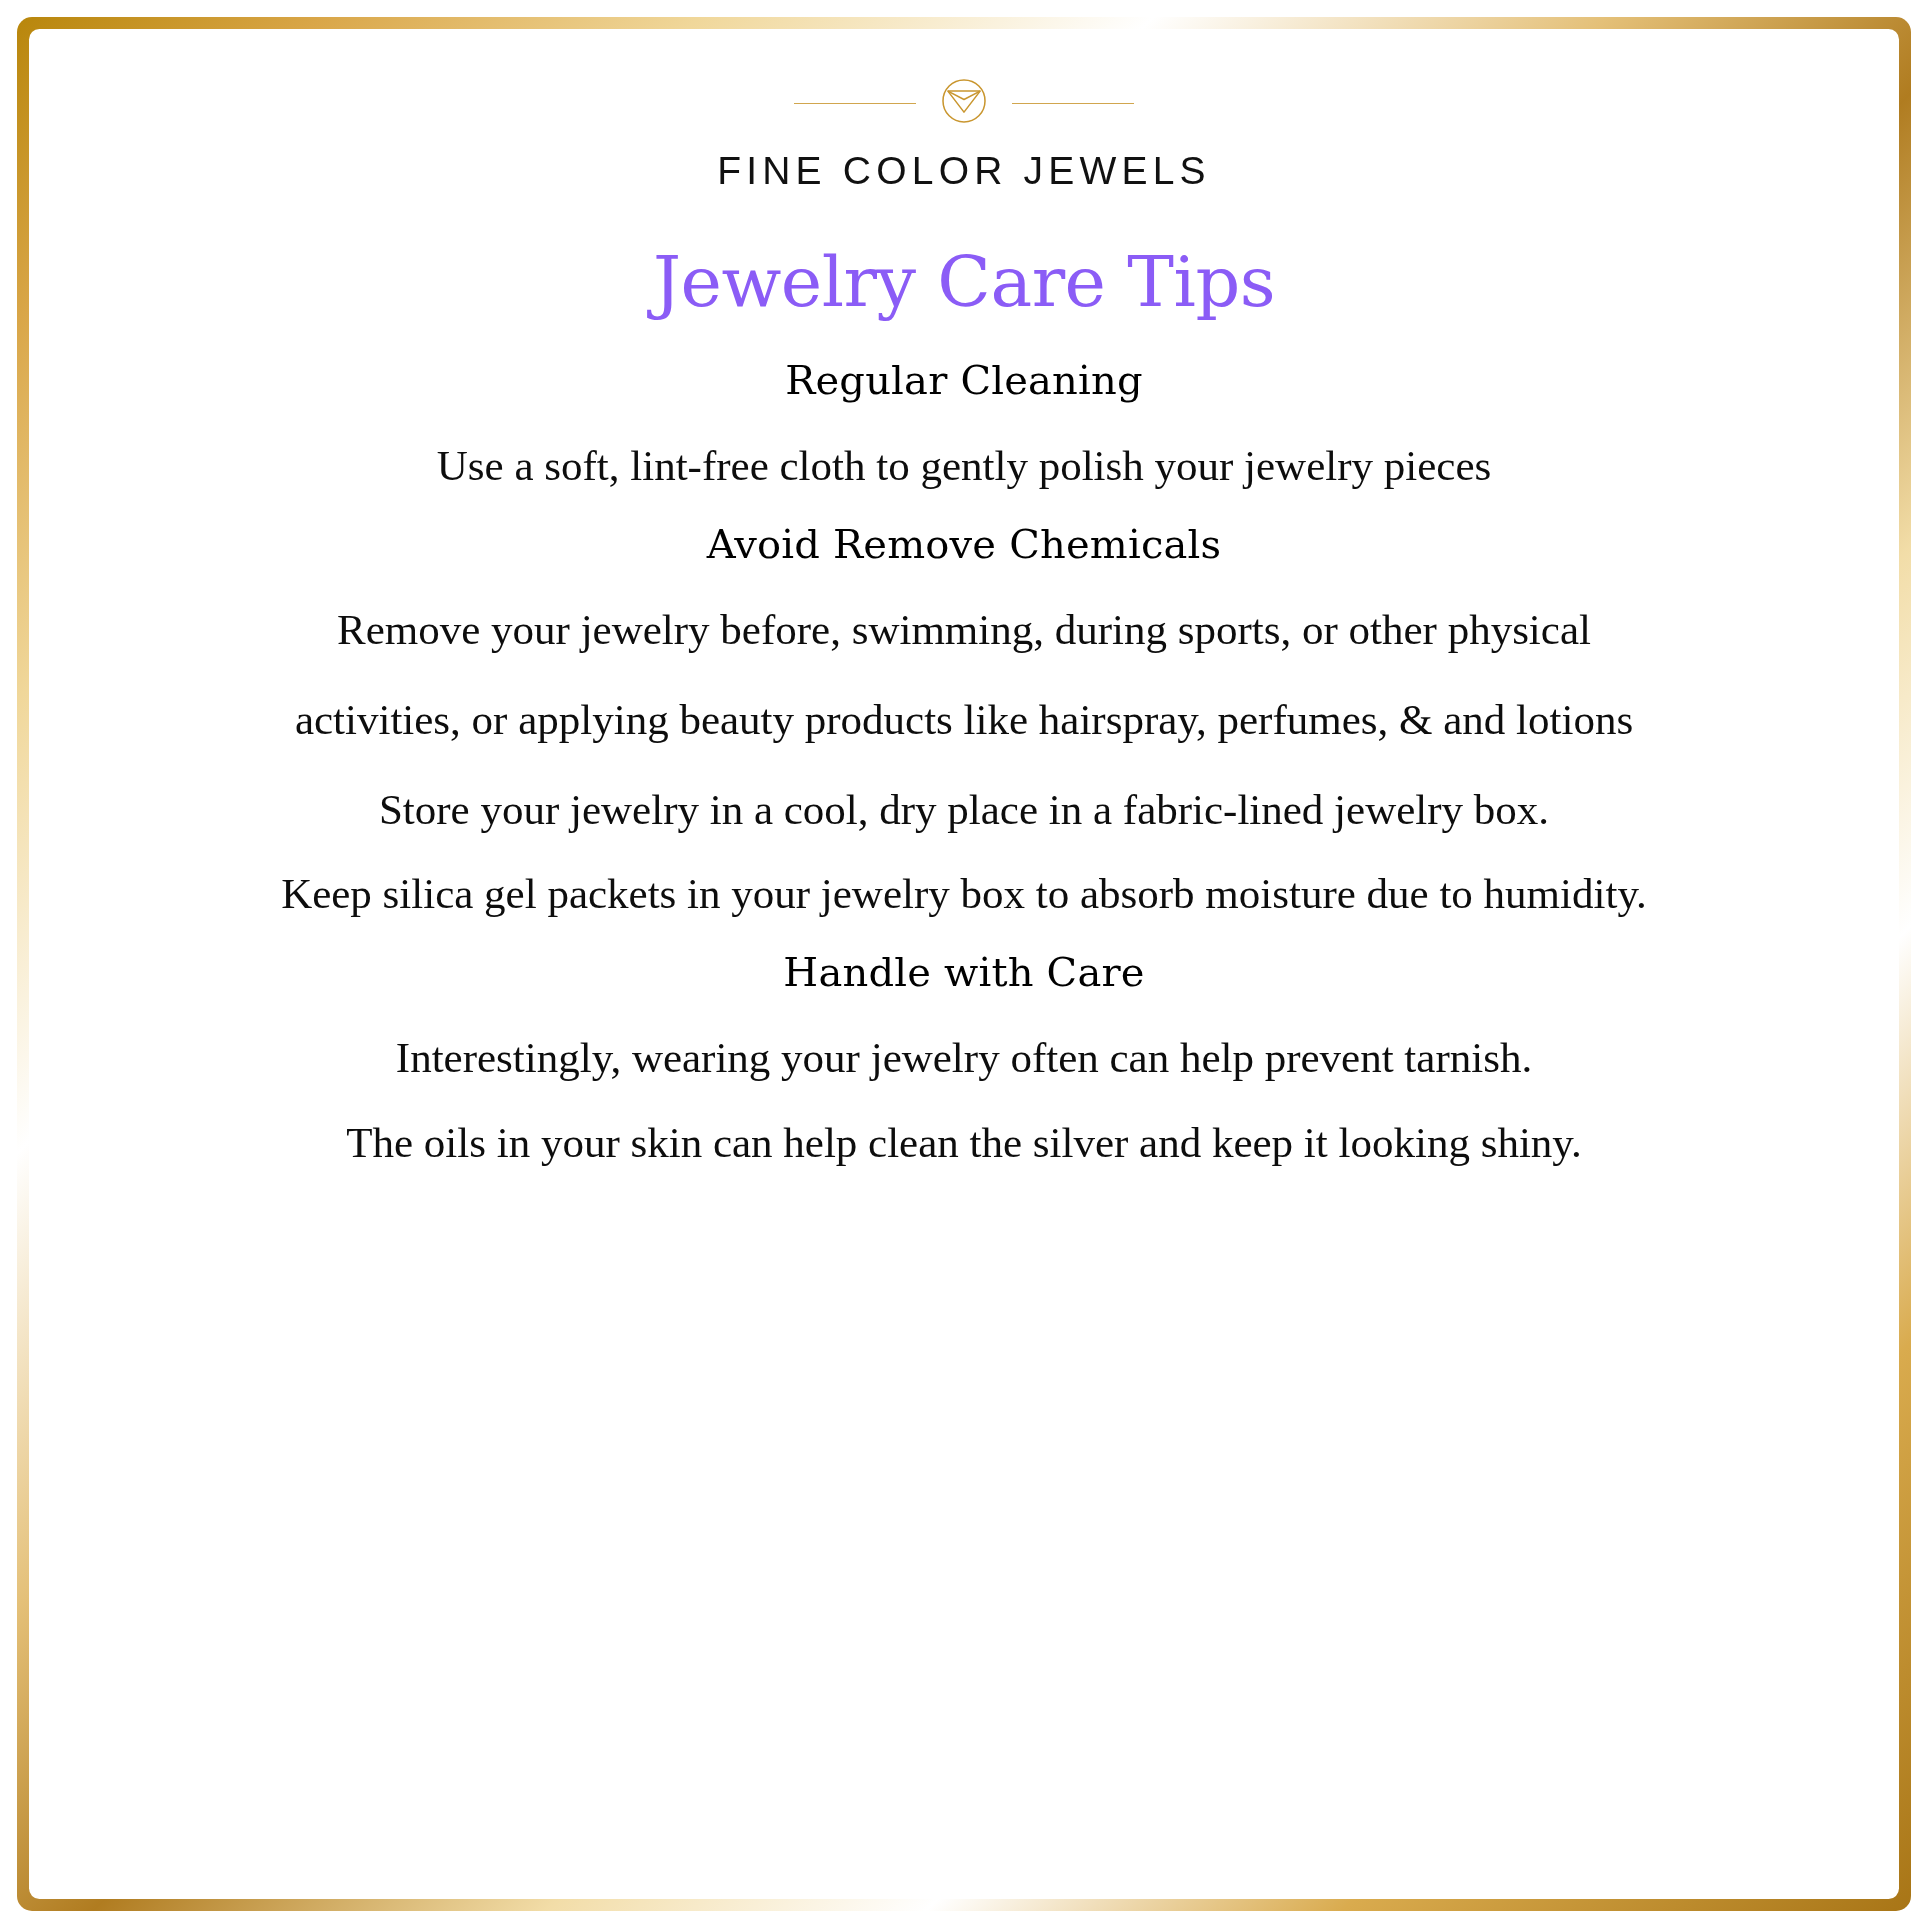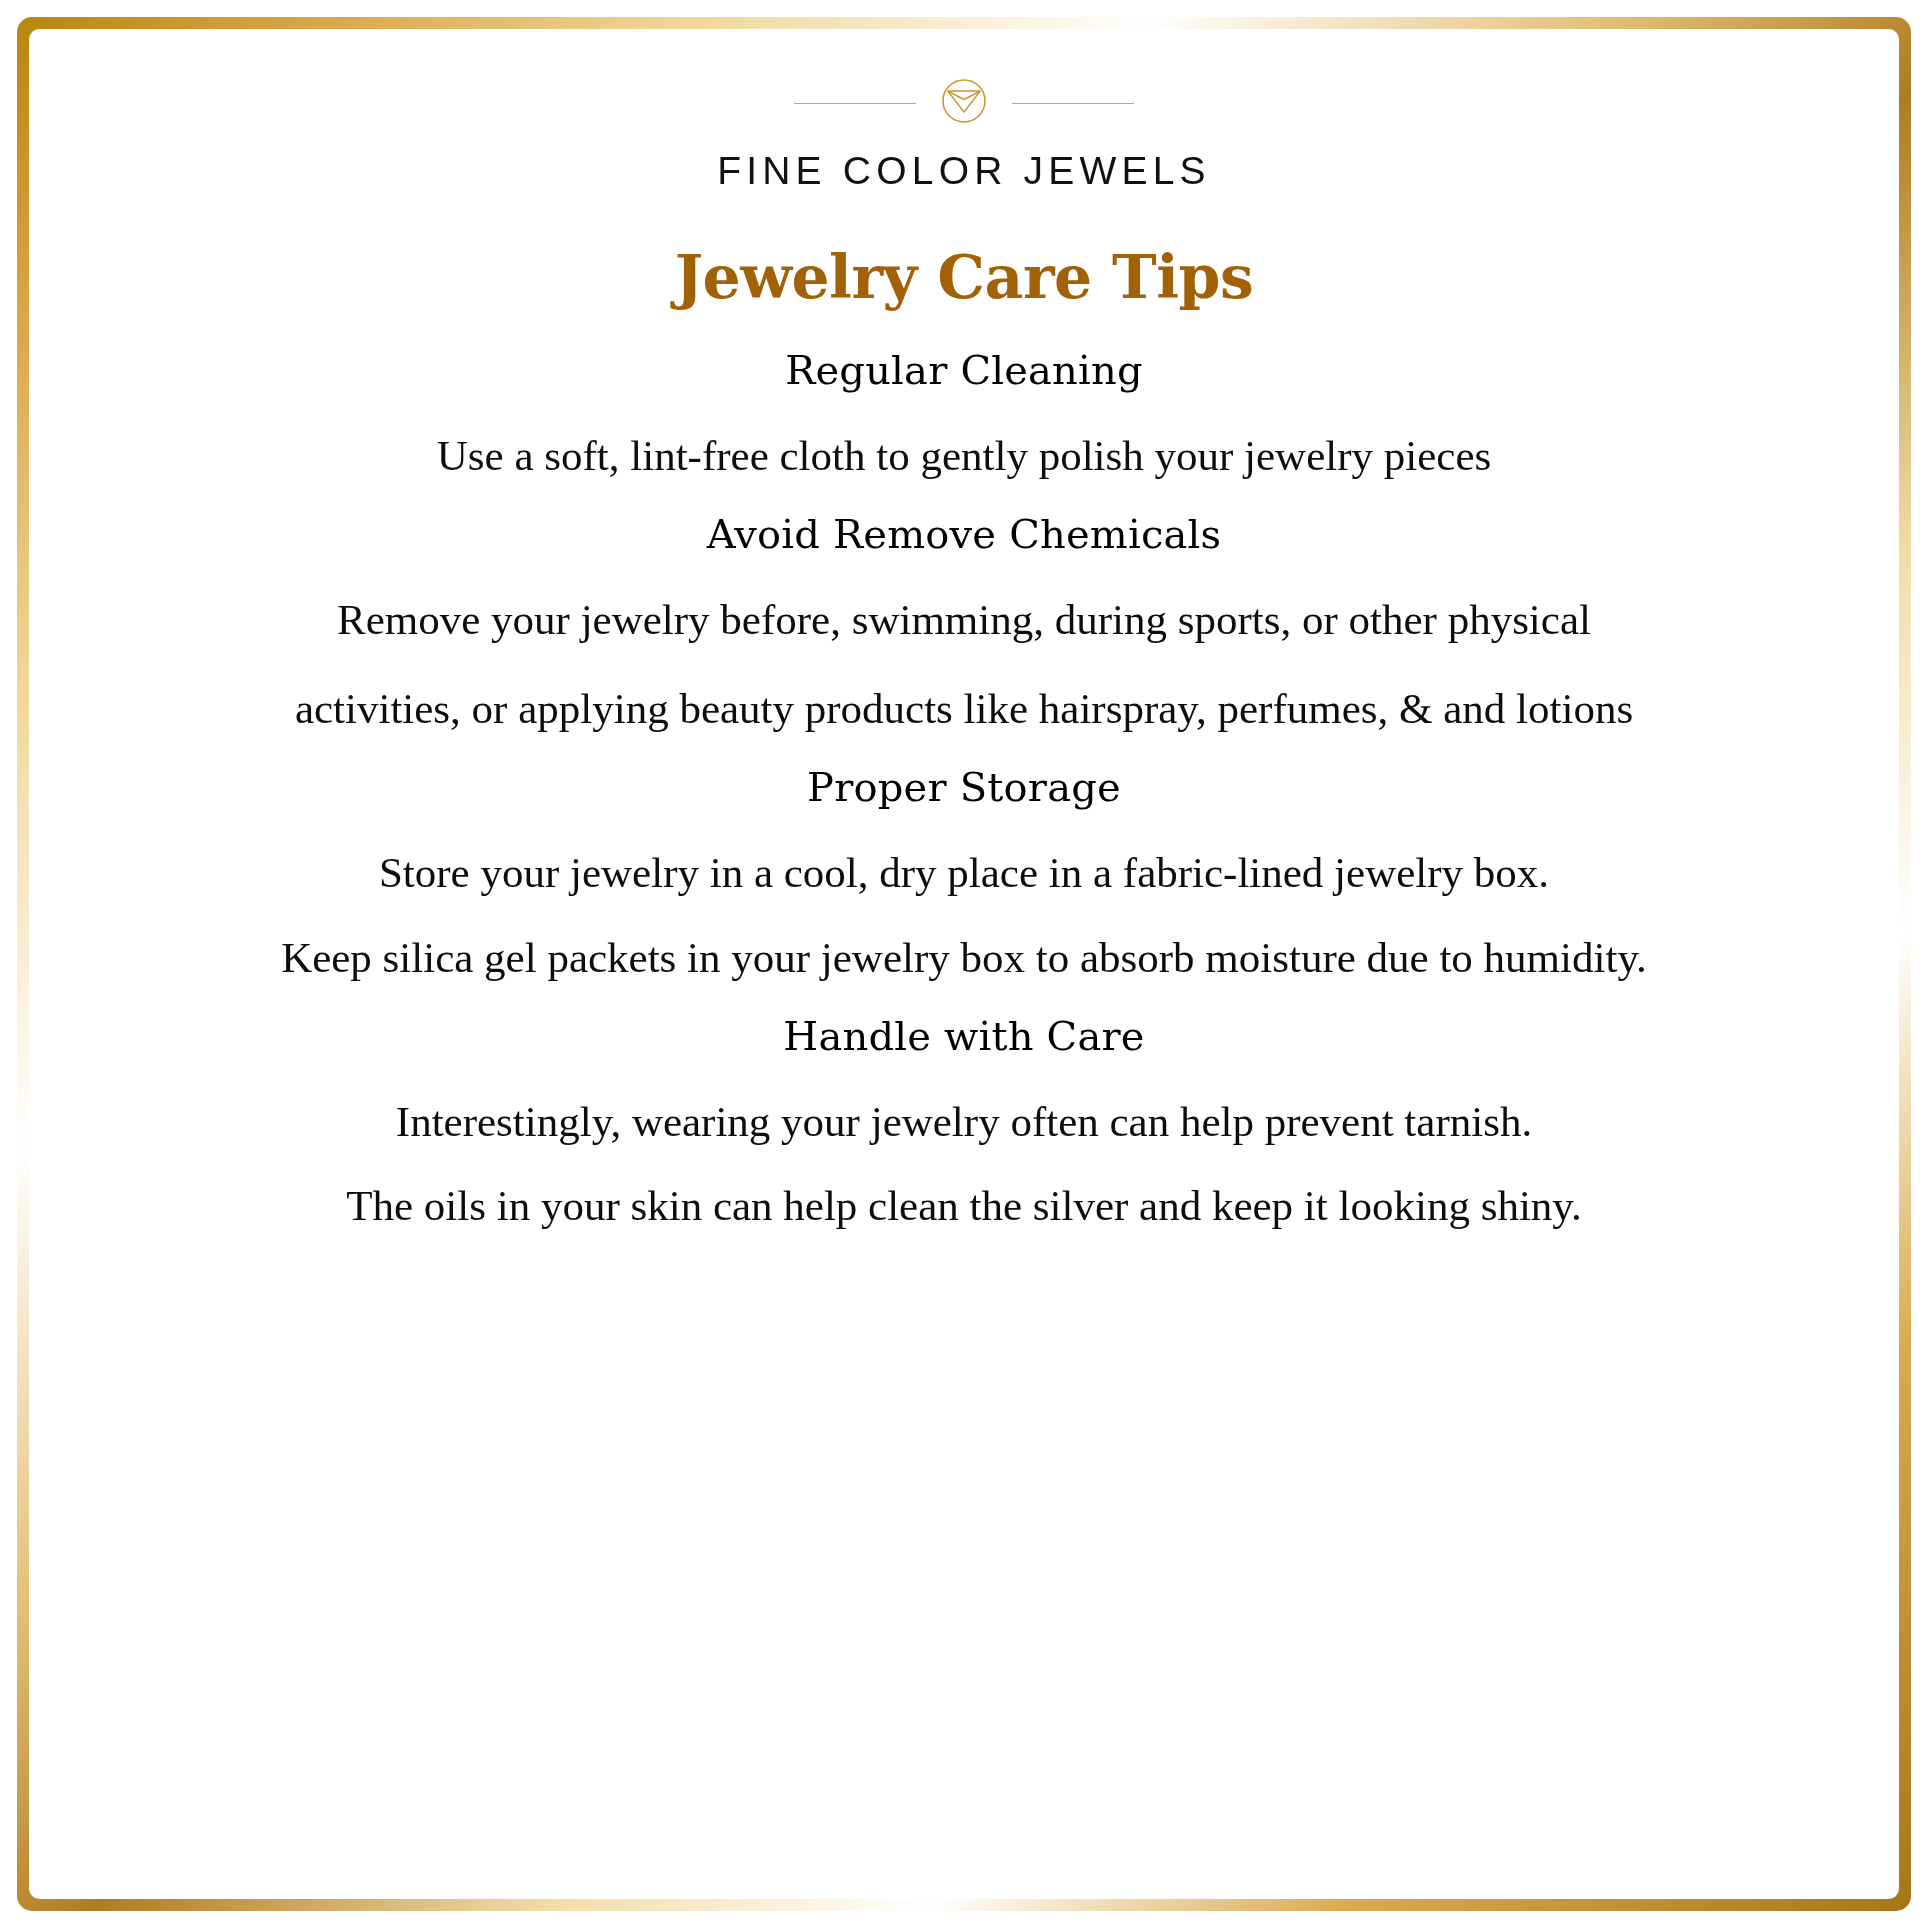--- a/index.html
+++ b/index.html
@@ -94,26 +94,26 @@
     font-size: 39px;
     letter-spacing: 5.2px;
     color: #111111;
     font-weight: 400;
     white-space: nowrap;
   }
 
   
   .title {
     font-family: "DejaVu Serif", serif;
-    font-weight: 700;
-    font-size: 60px;
+    font-weight: 400;
+    font-size: 70px;
     line-height: 1.05;
     margin: 53px 0 0 0;
     letter-spacing: -0.5px;
-    color: #a16207;
+    color: #8b5cf6;
   }
 
   
   .sections {
     margin-top: 38px;
   }
   .section {
     margin-bottom: 7.5px;
   }
   .section-heading {
@@ -166,21 +166,20 @@
             <p class="section-line">Use a soft, lint-free cloth to gently polish your jewelry pieces</p>
           </div>
 
           <div class="section">
             <h2 class="section-heading">Avoid Remove Chemicals</h2>
             <p class="section-line">Remove your jewelry before, swimming, during sports, or other physical</p>
             <p class="section-line">activities,  or applying beauty products like hairspray, perfumes, &amp; and lotions</p>
           </div>
 
           <div class="section">
-            <h2 class="section-heading">Proper Storage</h2>
             <p class="section-line">Store your jewelry in a cool, dry place in a fabric-lined jewelry box.</p>
             <p class="section-line tight">Keep silica gel packets in your jewelry box to absorb moisture due to humidity.</p>
           </div>
 
           <div class="section">
             <h2 class="section-heading">Handle with Care</h2>
           </div>
 
           <div class="section">
             <p class="section-line">Interestingly, wearing your jewelry often can help prevent tarnish.</p>

